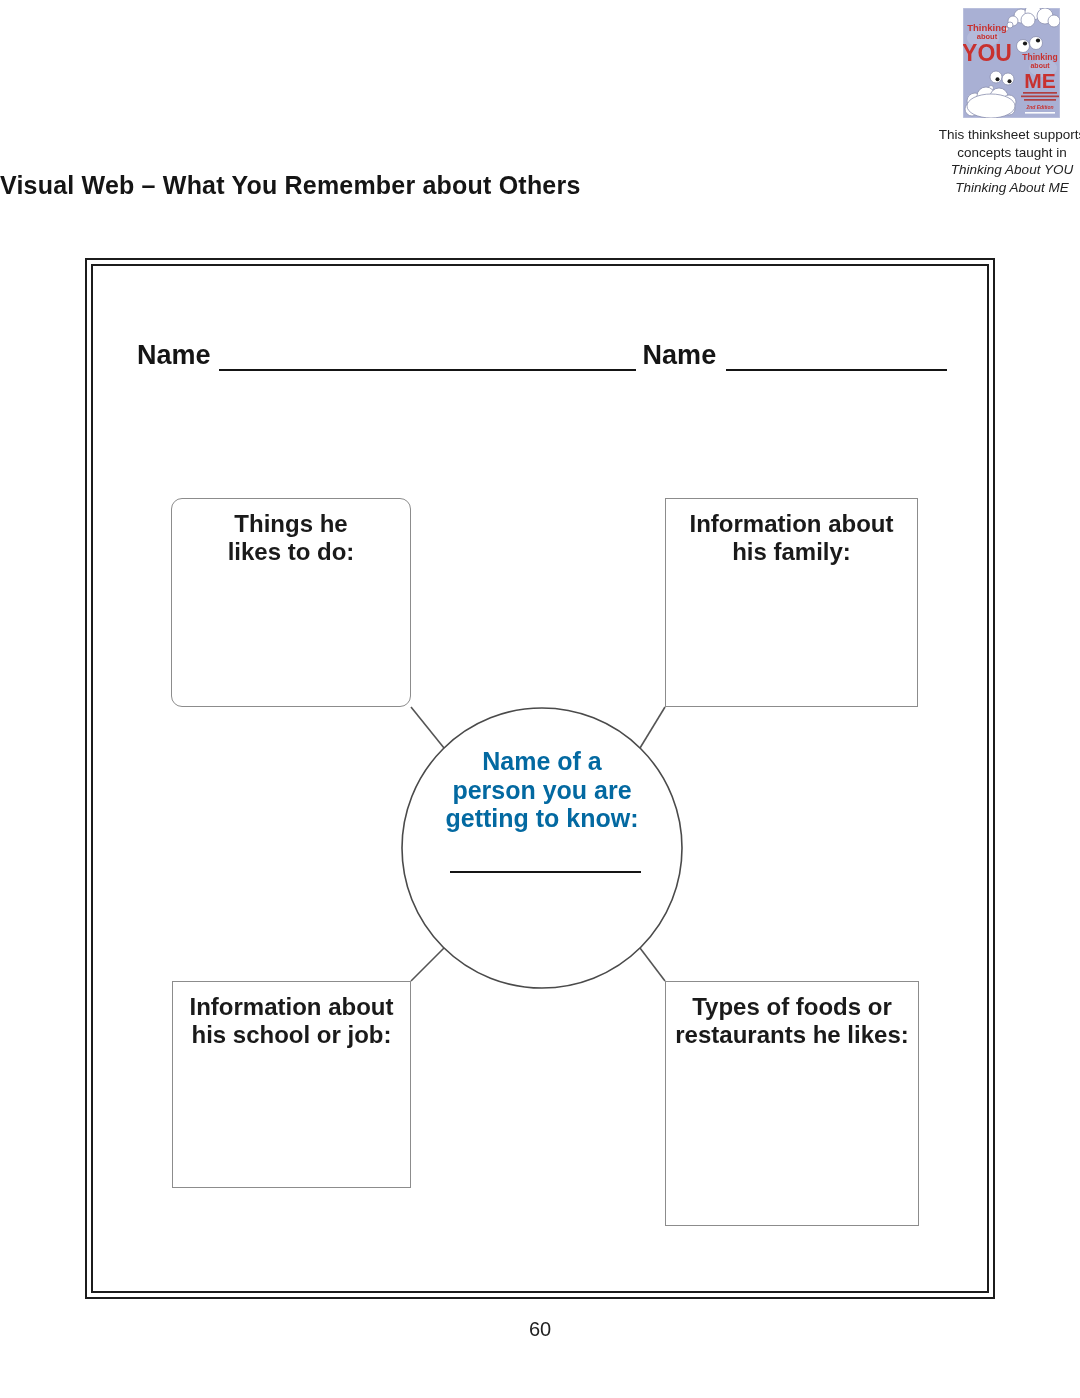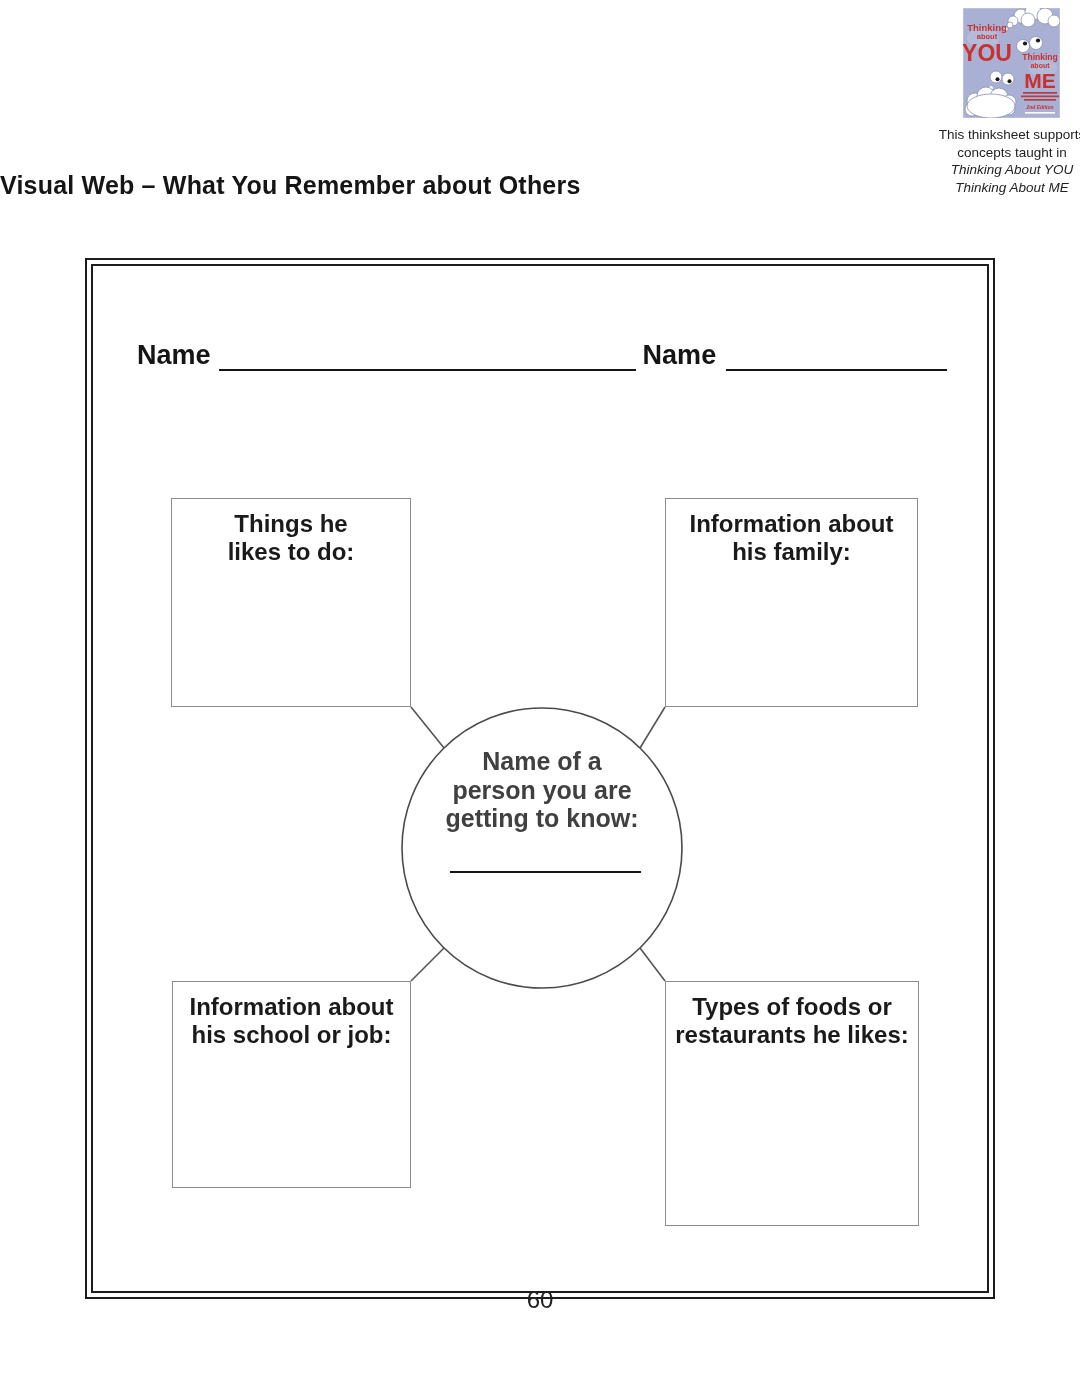--- a/index.html
+++ b/index.html
@@ -37,41 +37,41 @@
   }
   .fill-line { border-bottom:2px solid #151515; height:34px; box-sizing:border-box; }
   .name-line { width:440px; margin-left:8px; margin-right:7px; }
   .date-line { width:233px; margin-left:10px; }
   
   .diagram-svg { position:absolute; left:0; top:0; width:1080px; height:1398px; }
   .web-box {
     position:absolute; background:#ffffff; border:1px solid #8c8c8c;
     box-sizing:border-box; text-align:center;
   }
-  .box-top-left     { left:171px; top:498px; width:240px; height:209px; }
+  .box-top-left     { left:171px; top:498px; width:240px; height:209px;border-radius:11px; }
   .box-top-right    { left:665px; top:498px; width:253px; height:209px; }
   .box-bottom-left  { left:172px; top:981px; width:239px; height:207px; }
   .box-bottom-right { left:665px; top:981px; width:254px; height:245px; }
   .box-label {
     padding-top:11px; font-size:24px; font-weight:bold; line-height:1.17;
     white-space:pre-line; color:#1a1a1a;
   }
   .circle-label {
     position:absolute; left:402px; top:747px; width:280px;
     text-align:center; font-size:25px; font-weight:bold; line-height:1.14;
-    white-space:pre-line; color:#404040;
+    white-space:pre-line; color:#0369a1;
   }
   .circle-fill-line {
     position:absolute; left:450px; top:871px; width:191px; height:0;
     border-bottom:2.5px solid #151515;
   }
   
   .page-number {
-    position:absolute; top:1286px; left:0; width:1080px;
-    text-align:center; font-size:24px; color:#222;
+    position:absolute; top:1318px; left:0; width:1080px;
+    text-align:center; font-size:20px; color:#222;
   }
 </style>
 </head>
 <body>
 
 <div class="page">
 
   <div class="page-title">Visual Web – What You Remember about Others</div>
 
   <div class="cover-wrap">

